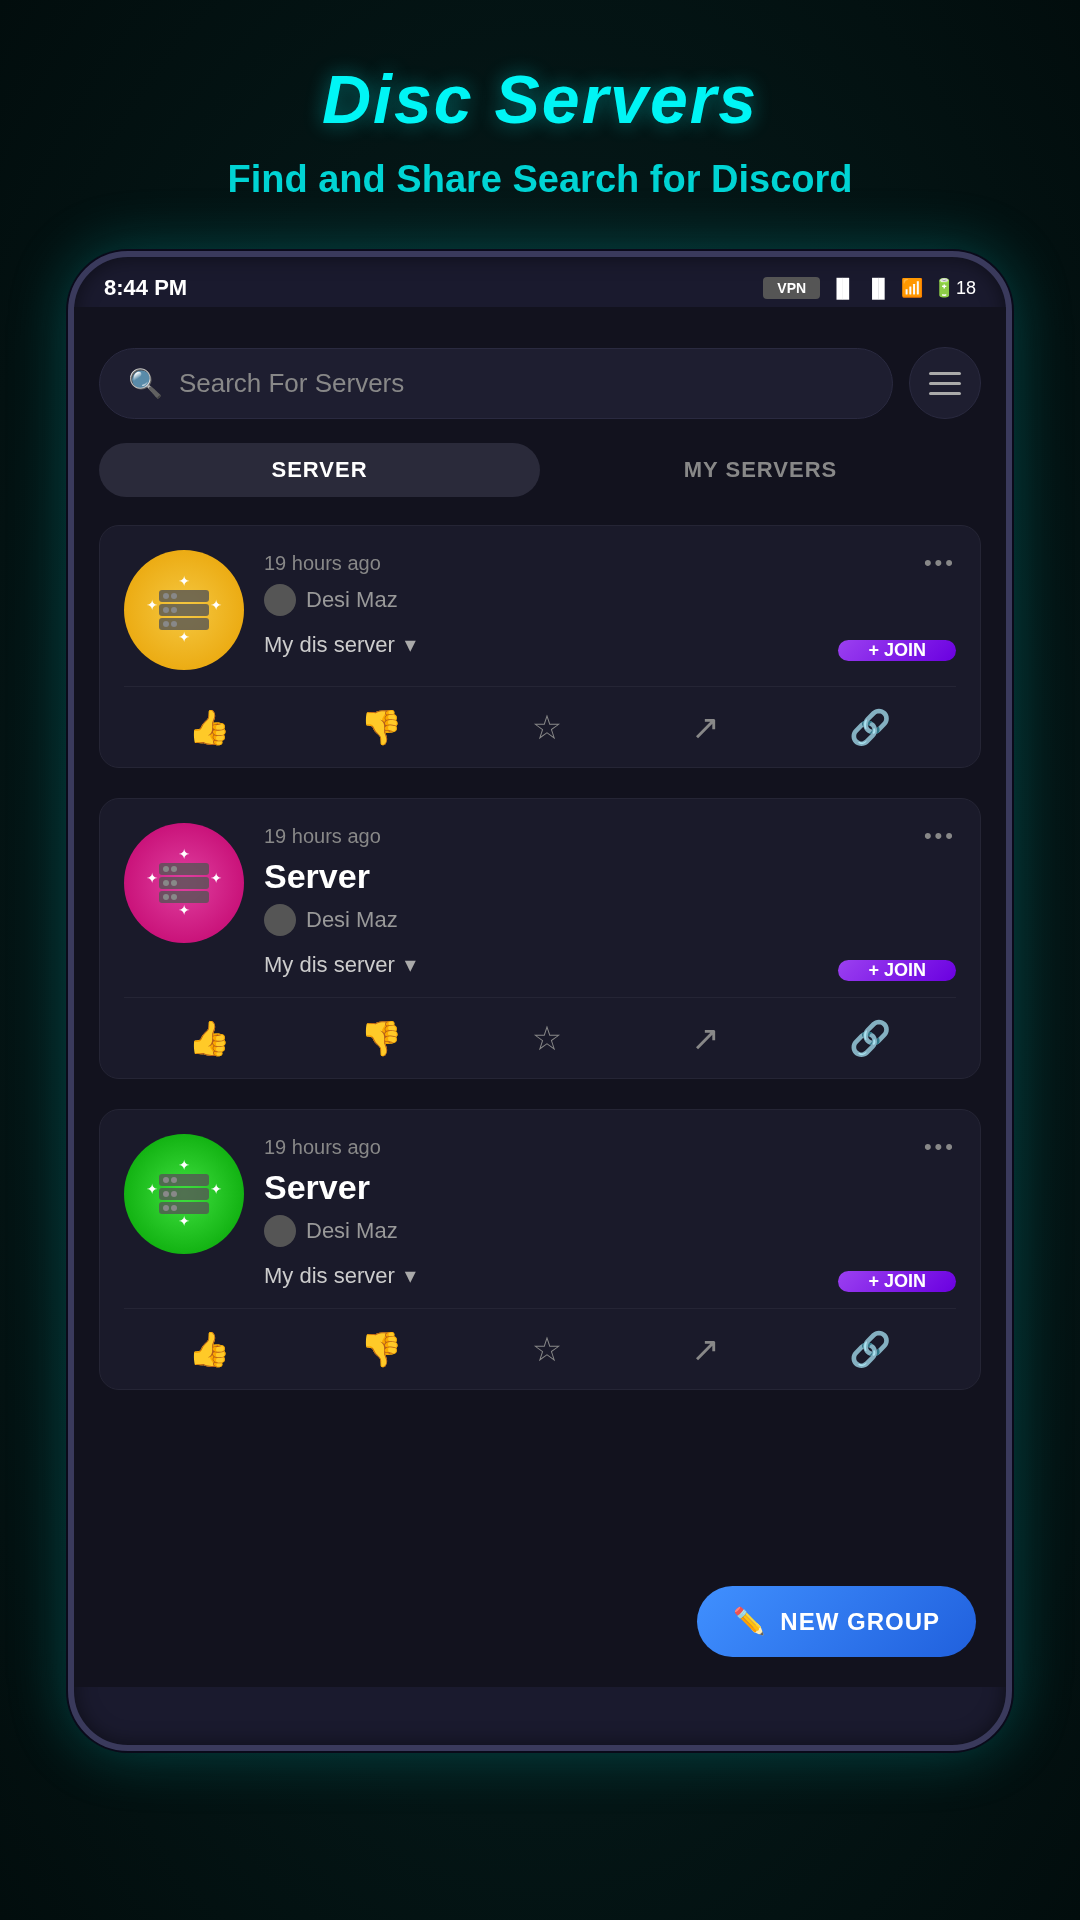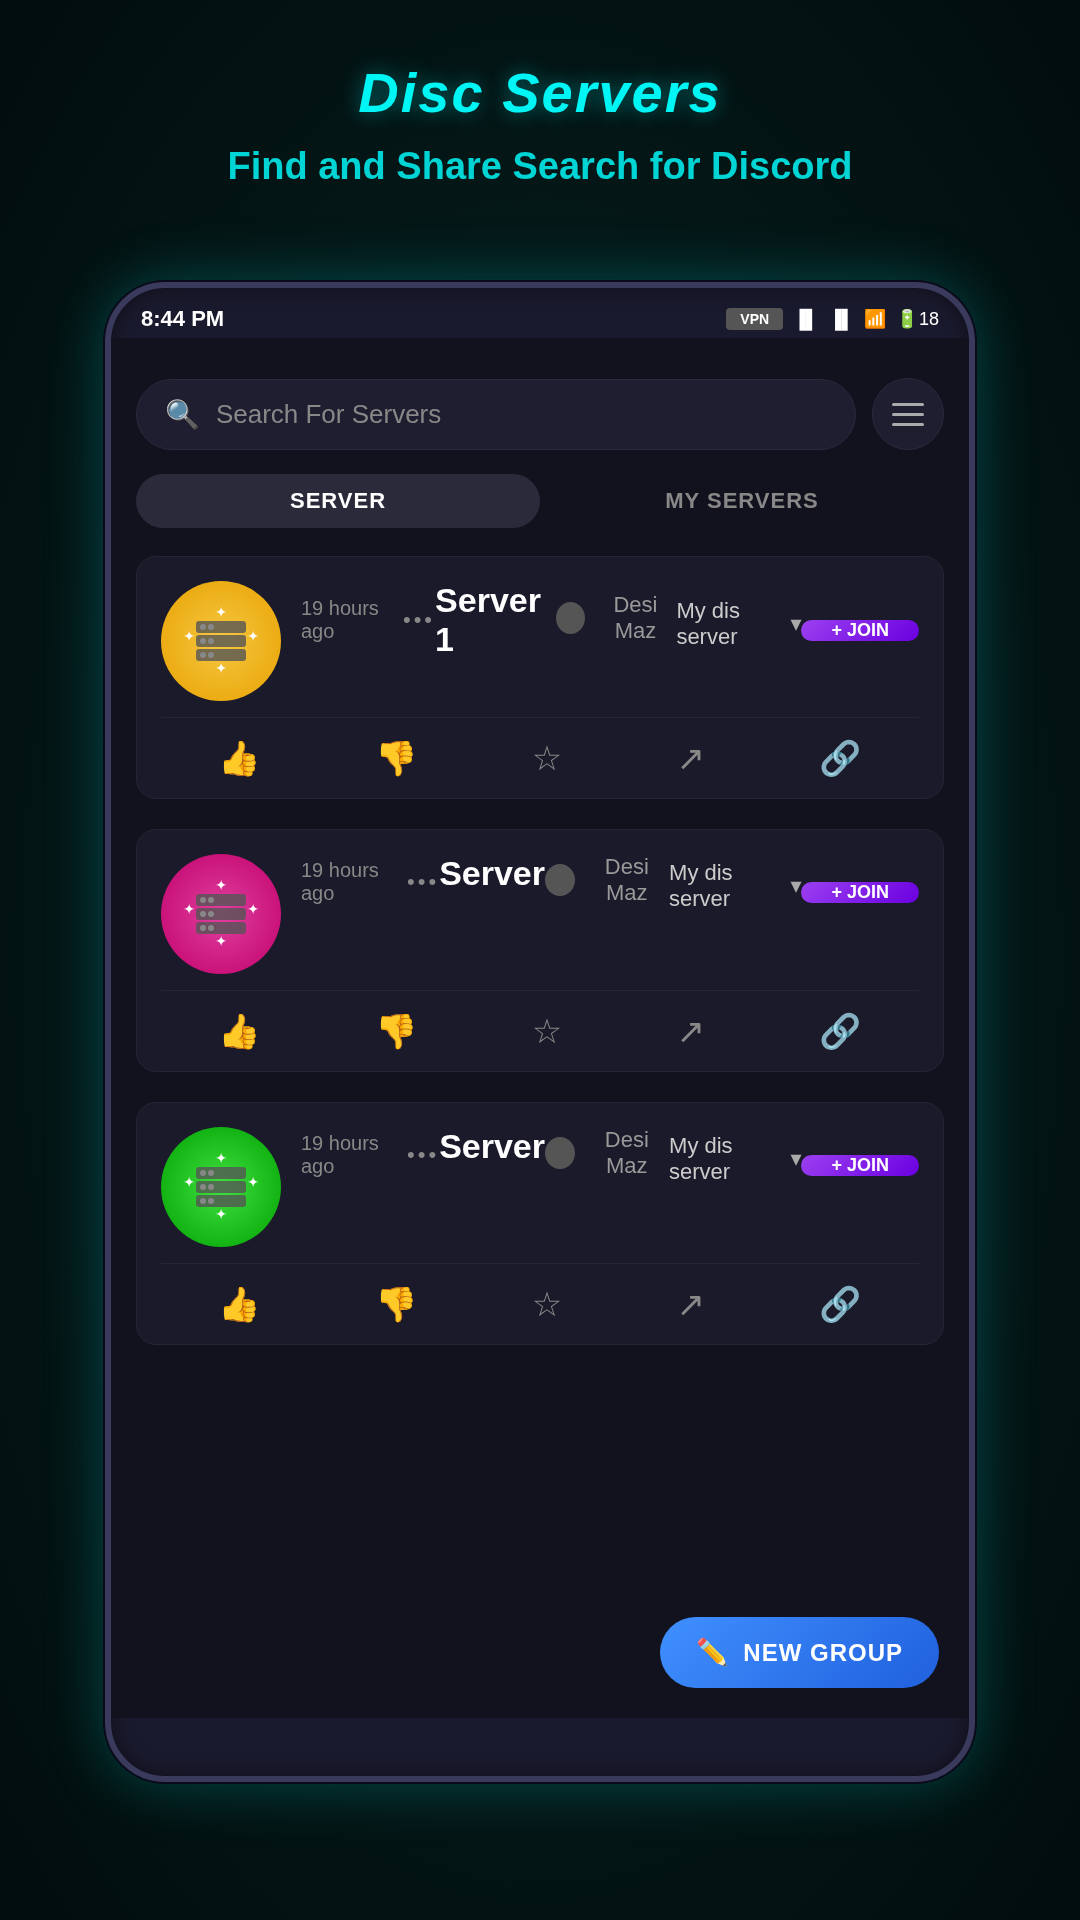--- a/index.html
+++ b/index.html
@@ -11,52 +11,51 @@
       font-family: 'Arial', sans-serif;
       display: flex;
       flex-direction: column;
       align-items: center;
       overflow: hidden;
     }
 
     
     .app-title {
       color: #00f5f5;
-      font-size: 56px;
+      font-size: 68px;
       font-weight: 900;
       font-style: italic;
       text-align: right;
       margin-top: 60px;
       letter-spacing: 2px;
       text-shadow: 0 0 20px rgba(0,245,245,0.4);
     }
     .app-subtitle {
       color: #00d4d4;
       font-size: 38px;
       font-weight: 600;
       text-align: center;
       margin-top: 20px;
       margin-bottom: 50px;
     }
 
     
     .phone-frame {
-      width: 870px;
+      width: 944px;
       min-height: 1500px;
       background: #1a1a2e;
       border-radius: 60px;
       border: 6px solid #3a3a5c;
       box-shadow:
         0 0 0 2px #0a0a1a,
         0 0 60px rgba(0,200,200,0.3),
         inset 0 0 20px rgba(0,0,0,0.5);
       position: relative;
       overflow: hidden;
       padding: 0;
-      margin-top: 44px;
     }
     .status-bar {
       display: flex;
       align-items: center;
       justify-content: space-between;
       padding: 12px 30px 0 30px;
       height: 50px;
     }
     .status-time {
       color: #fff;
@@ -271,21 +270,21 @@
       cursor: pointer;
     }
     .action-thumb-up { color: #00aaff; }
     .action-thumb-down { color: #e8a000; }
     .action-star { color: #888; }
     .action-share { color: #888; }
     .action-link { color: #e8a000; }
 
     .card-info-join {
       display: flex;
-      flex-direction: row;
+      flex-direction: column;
       justify-content: space-between;
       flex: 1;
     }
 
     
     .new-group-btn {
       position: absolute;
       bottom: 30px;
       right: 30px;
       background: linear-gradient(135deg, #4090ff, #2060dd);
@@ -360,21 +359,20 @@
             <text x="8" y="40" font-size="14" fill="white" text-anchor="middle">✦</text>
             <text x="72" y="40" font-size="14" fill="white" text-anchor="middle">✦</text>
             <text x="40" y="72" font-size="14" fill="white" text-anchor="middle">✦</text>
           </svg>
         </div>
         <div class="card-info-join">
           <div class="card-meta">
             <span class="card-time">19 hours ago</span>
             <span class="card-dots">•••</span>
           </div>
-          <div class="card-name">Server 1</div>
           <div class="card-author">
             <div class="author-avatar"></div>
             <span class="author-name">Desi Maz</span>
           </div>
           <div style="display:flex; align-items:center; justify-content:space-between;">
             <div class="card-desc-row">
               <span class="card-desc">My dis server</span>
               <span class="chevron-down">▾</span>
             </div>
             <button class="join-btn">+ JOIN</button>

